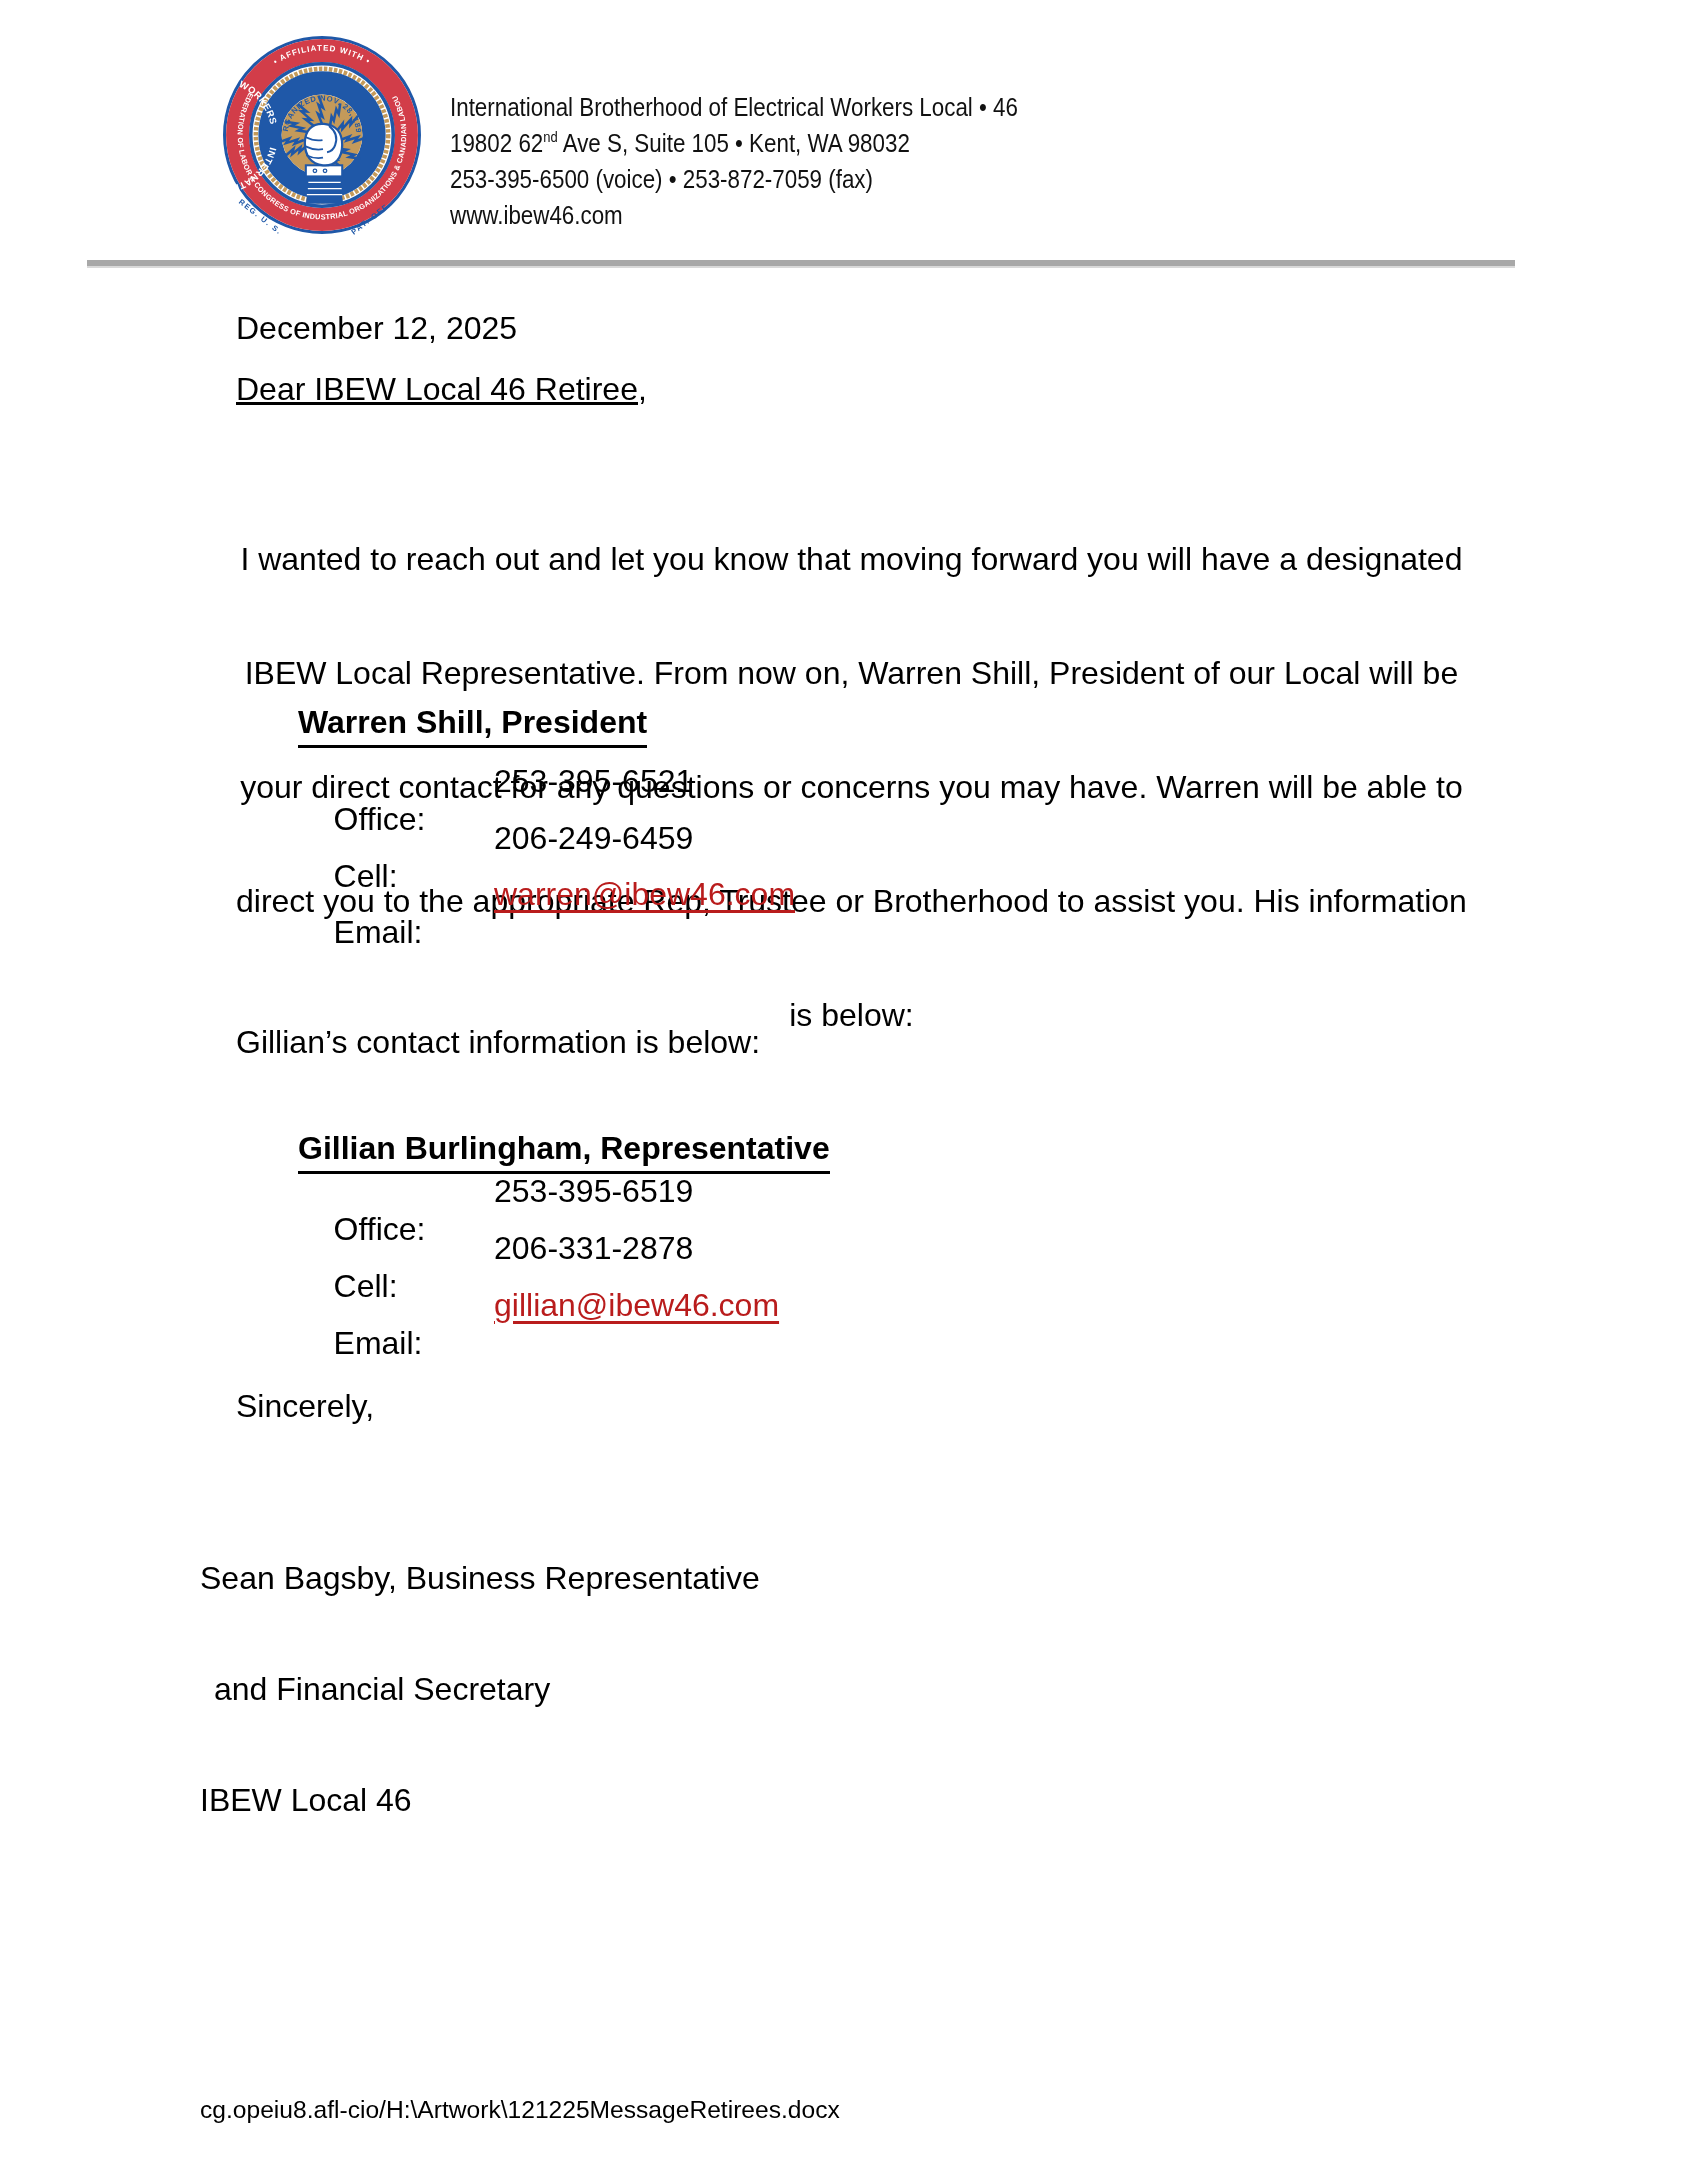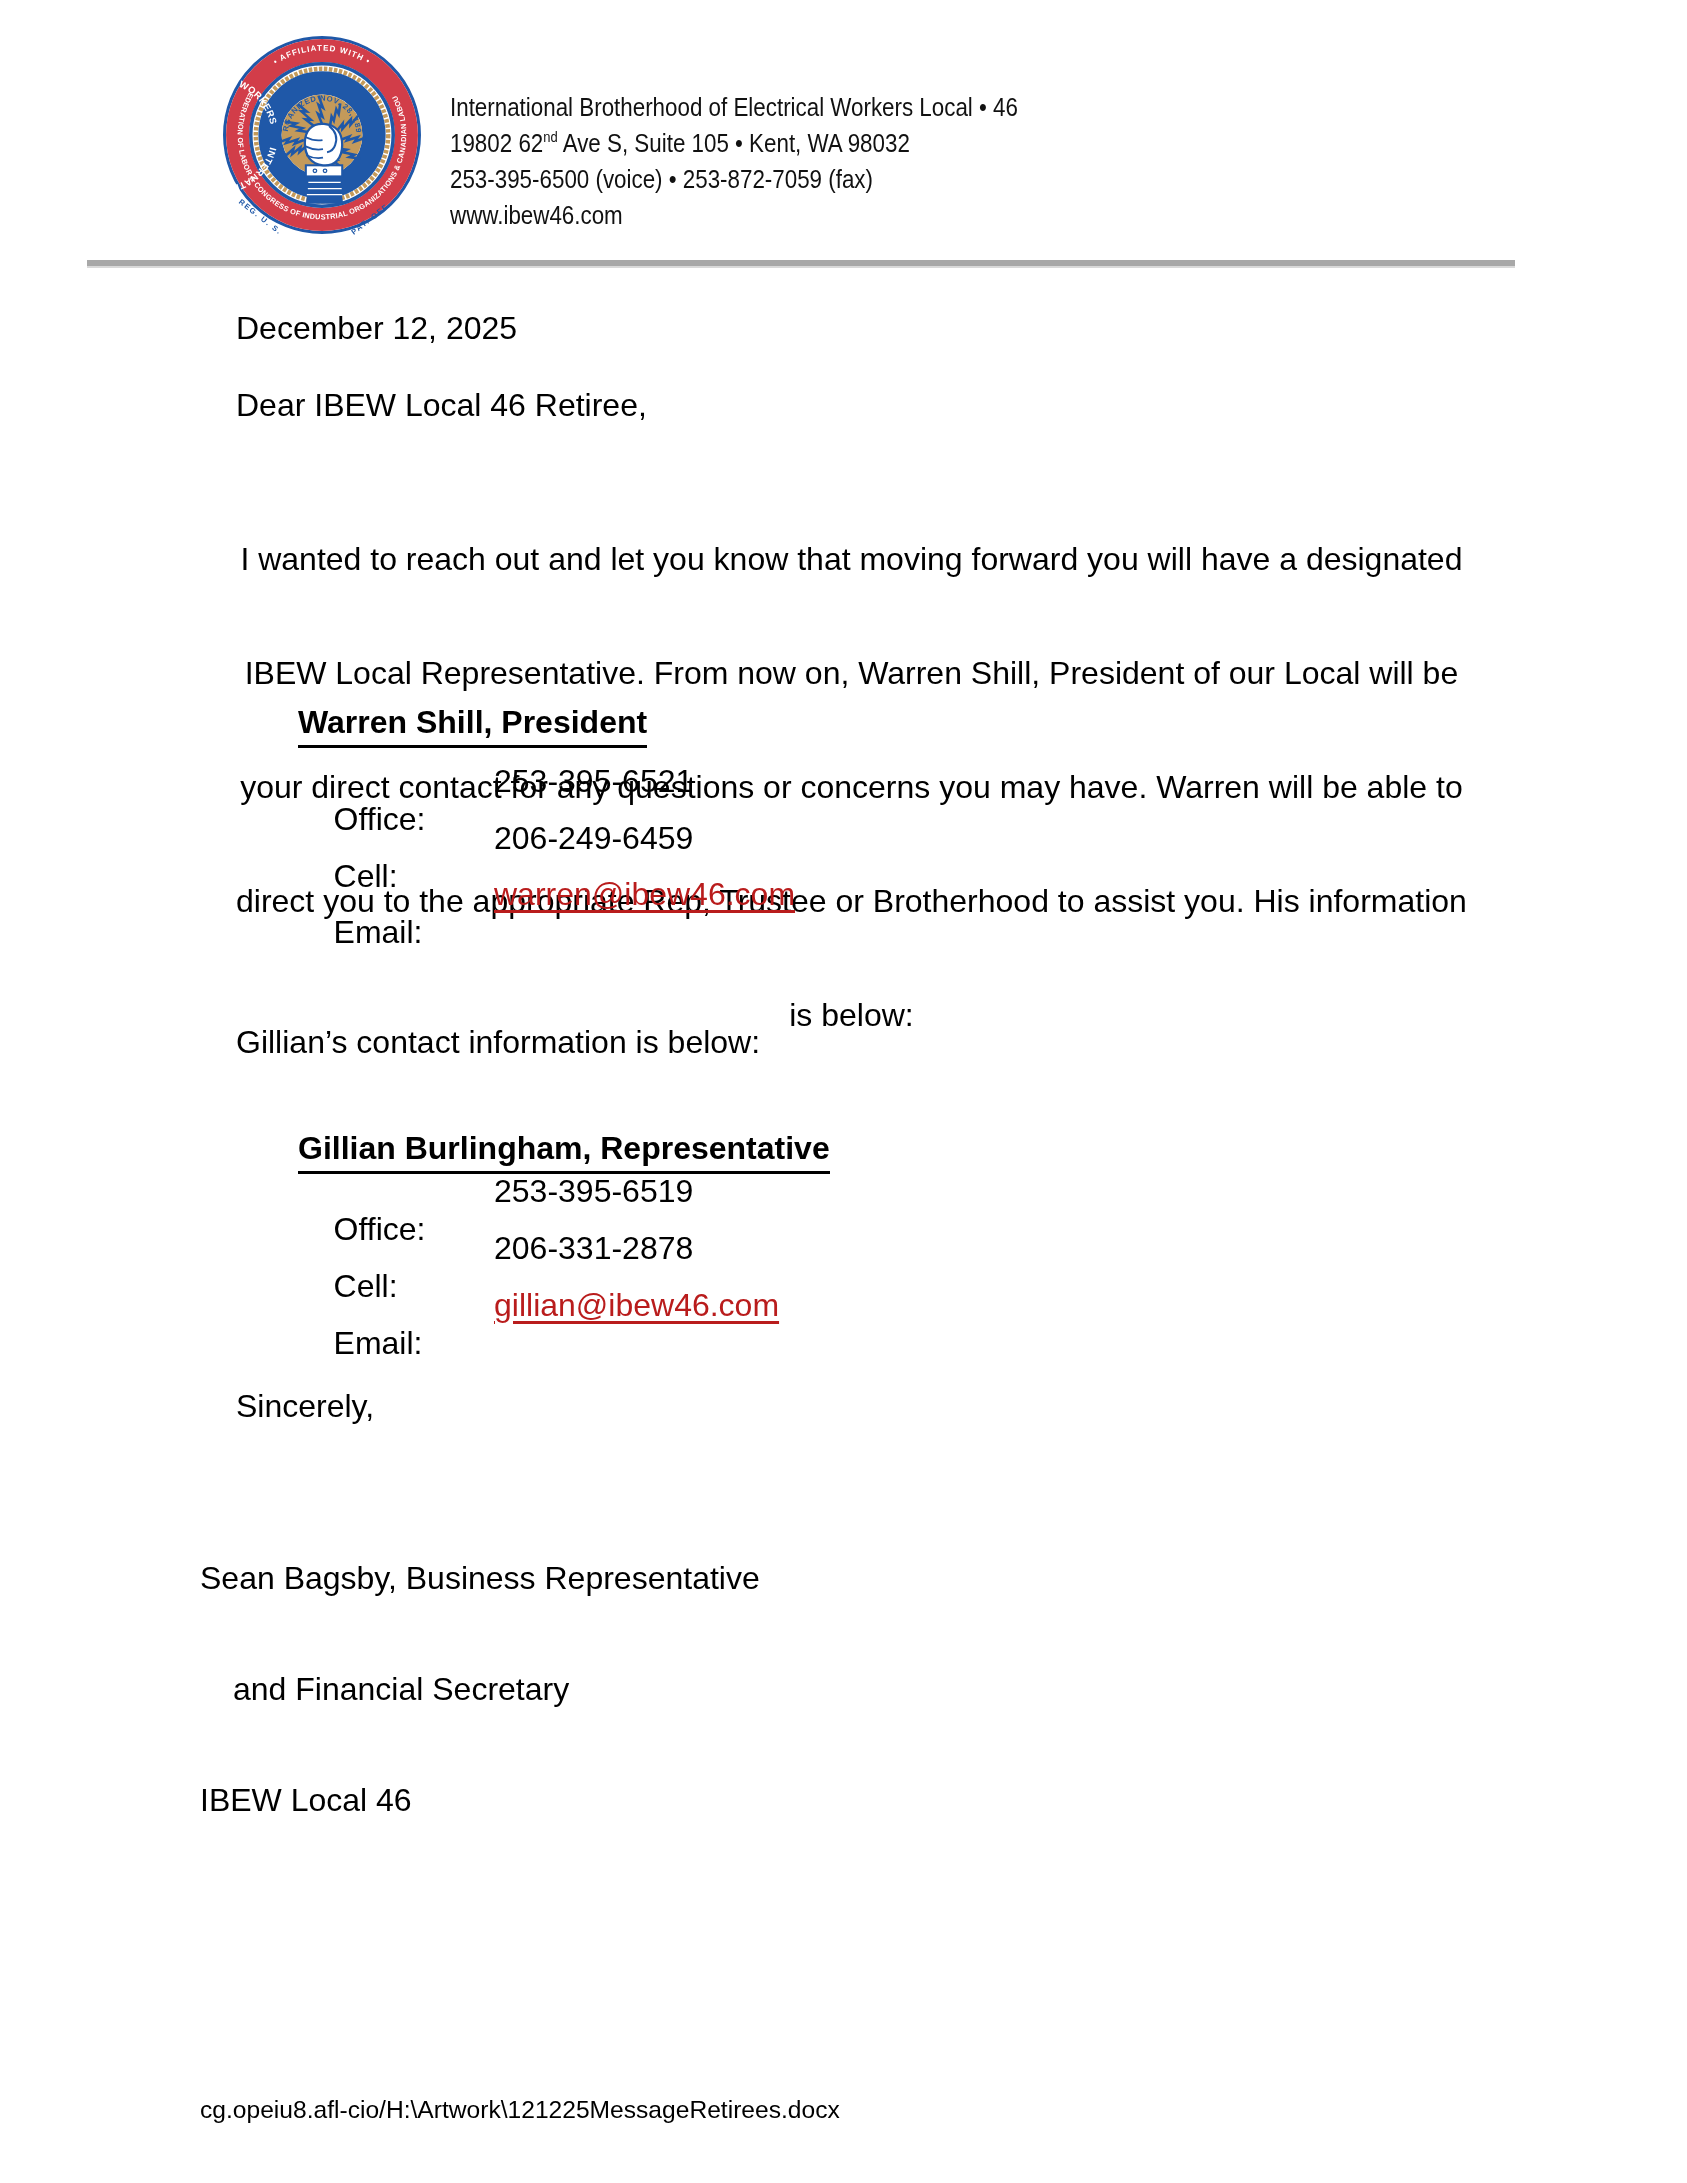--- a/index.html
+++ b/index.html
@@ -21,35 +21,35 @@
   }
   .header-text sup{font-size:58%;vertical-align:super;line-height:0;}
   .rule{
     position:absolute;left:87px;top:260px;width:1428px;height:6.2px;
     background:#a8a8a8;border-bottom:2.6px solid #d9d9d9;
   }
   
   .abs{position:absolute;white-space:pre-wrap;}
   .body-text{font-size:32px;line-height:38px;margin-left:36px;}
   .date{left:200px;top:309px;}
-  .salutation{left:200px;top:386px;}
+  .salutation{left:200px;top:370px;text-decoration:underline;}
   .para1{left:200px;top:464px;text-align:center;}
   .para2{left:200px;top:947px;}
   .contact-heading{font-size:32px;font-weight:bold;}
   .contact-heading span{display:inline-block;border-bottom:3.6px solid #000;padding-bottom:3.6px;}
   .wsh{left:298px;top:704px;text-align:center;}
   .gbh{left:298px;top:1114px;margin-top:16px;}
   .crow{left:298px;font-size:32px;line-height:38px;}
   .crow .val{position:absolute;left:196px;top:0;white-space:nowrap;}
   .w1{top:762px;} .w2{top:819px;} .w3{top:875px;}
   .g1{top:1172px;} .g2{top:1229px;} .g3{top:1286px;}
   a.mail,.mail{color:#b91c1c;text-decoration:underline;text-decoration-thickness:2.6px;text-underline-offset:4.6px;cursor:pointer;}
   .closing{left:200px;top:1387px;}
   .signature{left:200px;top:1486px;font-size:32px;line-height:37px;}
-  .signature .indent{margin-left:33px;}
+  .signature .indent{margin-left:14px;}
   .footer{left:200px;top:2095px;font-size:24.6px;line-height:30px;}
   .line{white-space:pre;}
 </style>
 </head>
 <body>
 
 <div class="page">
 
   <svg class="logo" viewBox="0 0 400 400" xmlns="http://www.w3.org/2000/svg">
 

